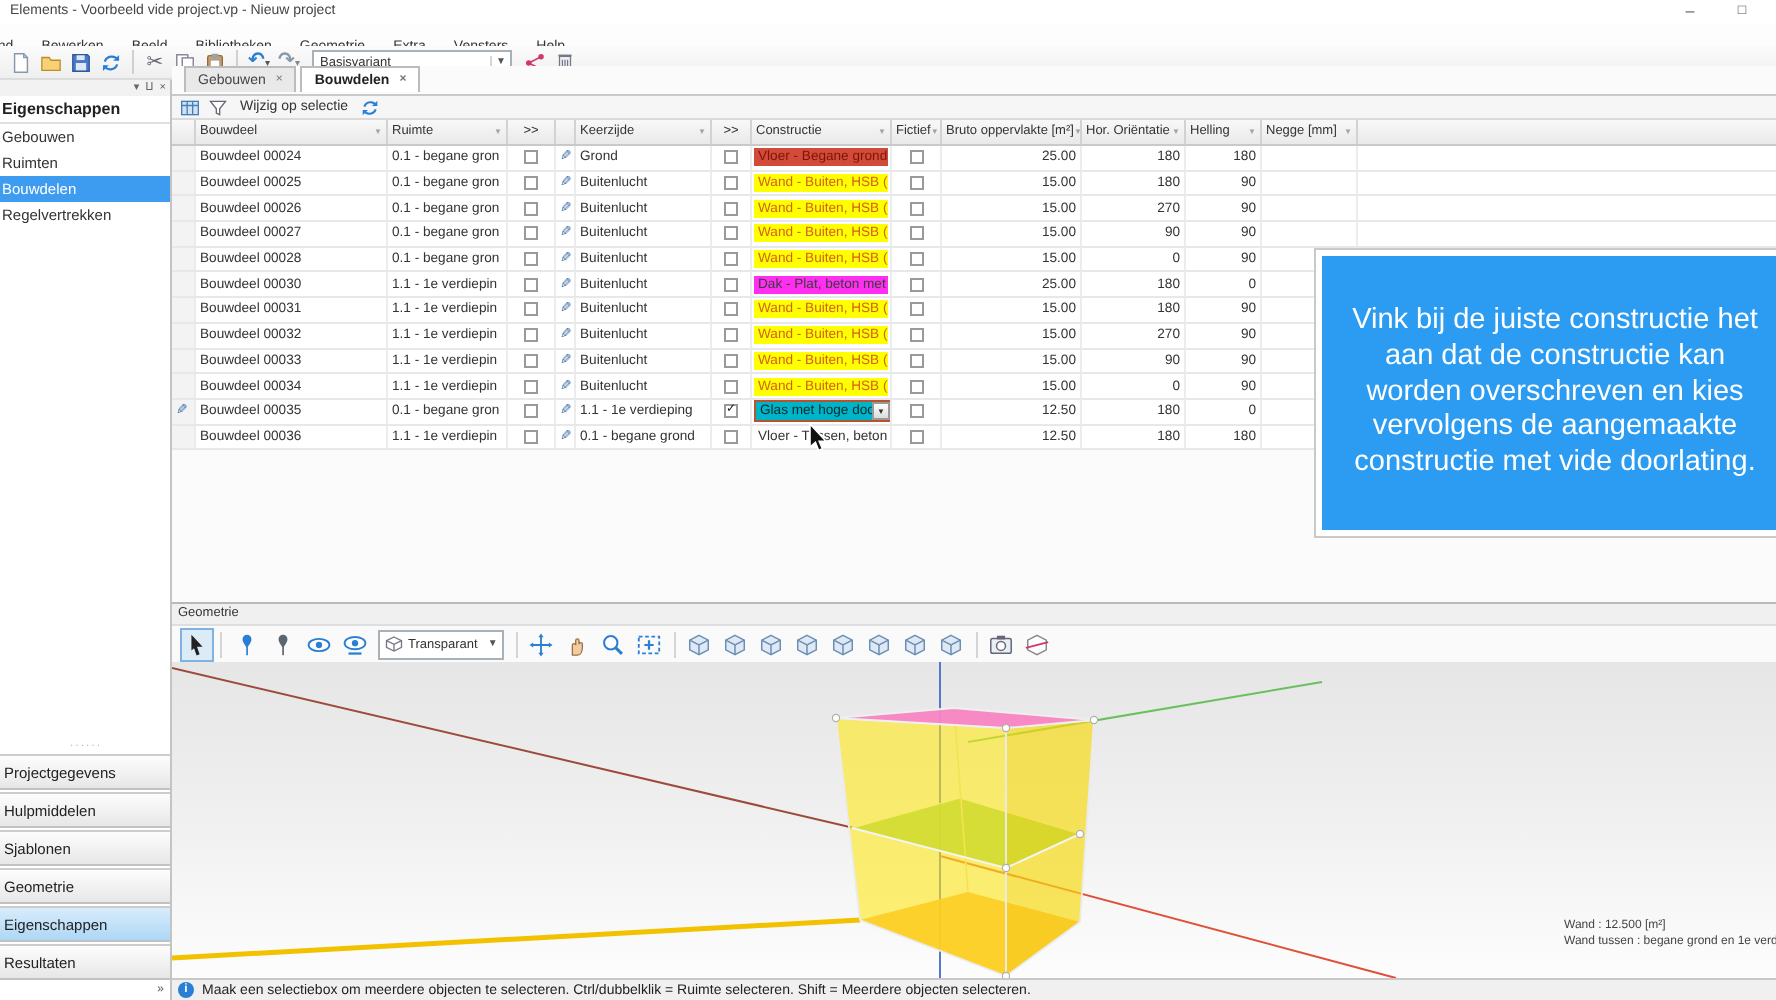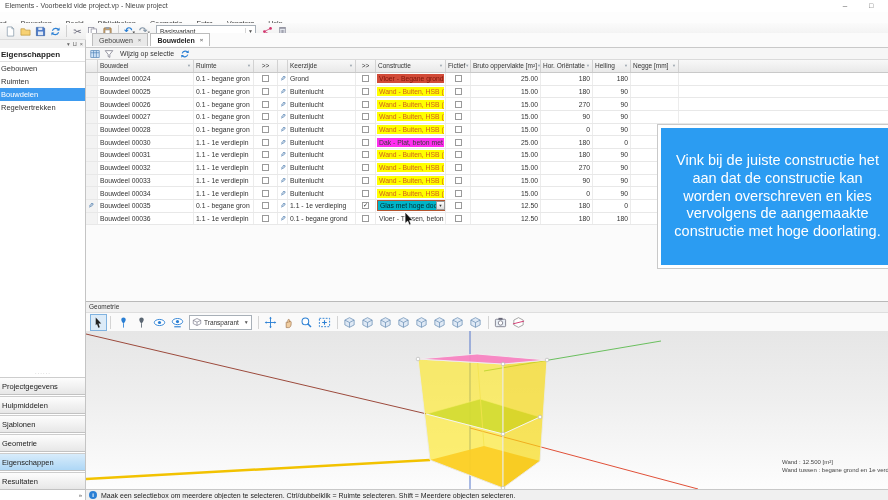--- a/index.html
+++ b/index.html
@@ -607,21 +607,21 @@
             <div class="tcell num" style="width: 52px;">180</div>
             <div class="tcell num" style="width: 38px;">180</div>
             <div class="tcell num" style="width: 48px;"></div>
             <div class="tcell" style="flex: 1 1 0%; border-right: none;"></div>
           </div>
         </div>
     </div>
   </div>
 
   <div id="overlay">
-    <div style="width:100%">Vink bij de juiste constructie het aan dat de constructie kan worden overschreven en kies vervolgens de aangemaakte constructie met hoge doorlating.</div>
+    <div style="width:100%">Vink bij de juiste constructie het aan dat de constructie kan worden overschreven en kies vervolgens de aangemaakte constructie met vide doorlating.</div>
   </div>
 
   <div id="geo">
     <div id="geo-title">Geometrie</div>
     <div id="geo-toolbar">
         <span class="gbtn pressed">
           <svg viewBox="0 0 14 14">
             <path d="M4 1.5 L10 8 L7 8 L8.4 12 L6.8 12.6 L5.4 8.7 L4 10 Z" fill="#222"></path>
           </svg>
         </span>

